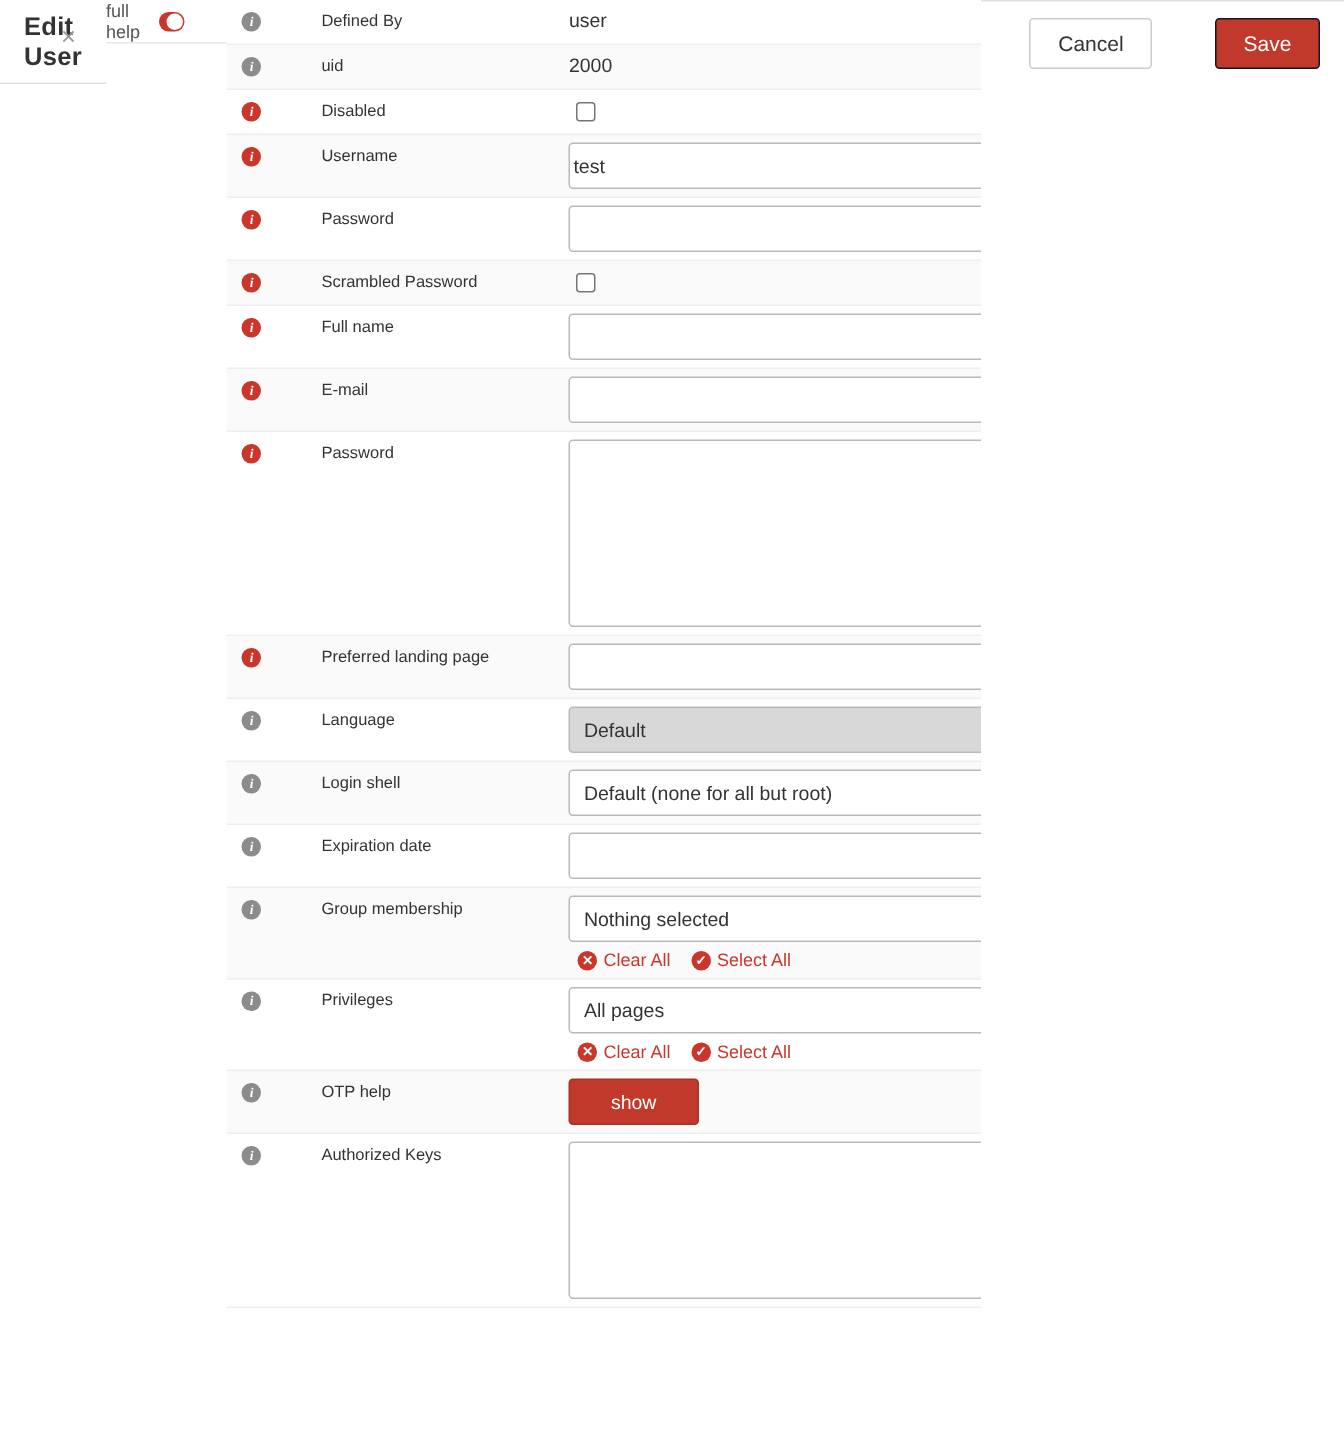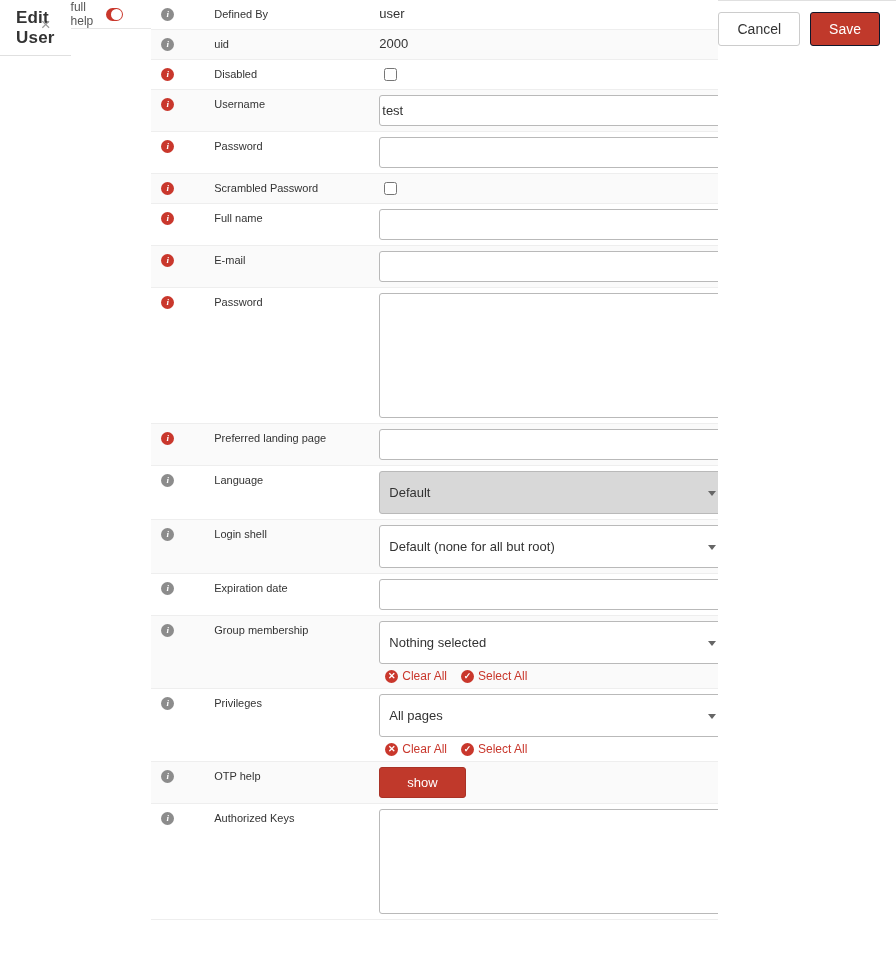--- a/index.html
+++ b/index.html
@@ -143,21 +143,21 @@
     resize: none;
     overflow: hidden;
   }
   .textarea.keys { height: 105px; width: 350px; }
   input[type="checkbox"] {
     width: 13px; height: 13px;
     margin: 3px 0 0 5px;
   }
   .select {
     width: 348px;
-    height: 43px;
+    height: 31px;
     border: 1px solid #b9b9b9;
     border-radius: 3px;
     background: #ffffff;
     display: flex;
     align-items: center;
     padding: 0 9px;
     position: relative;
     font-size: 13px;
     color: #333333;
     cursor: pointer;
@@ -217,20 +217,21 @@
     gap: 10px;
     padding-right: 16px;
     background: #ffffff;
   }
   .btn {
     font-family: "Liberation Sans", sans-serif;
     font-size: 14px;
     border-radius: 3px;
     padding: 8px 18px;
     cursor: pointer;
+    margin-left: 32px;
   }
   .btn-cancel {
     background: #ffffff;
     border: 1px solid #cccccc;
     color: #333333;
   }
   .btn-save {
     background: #c0392b;
     border: 1px solid #0f172a;
     color: #ffffff;

